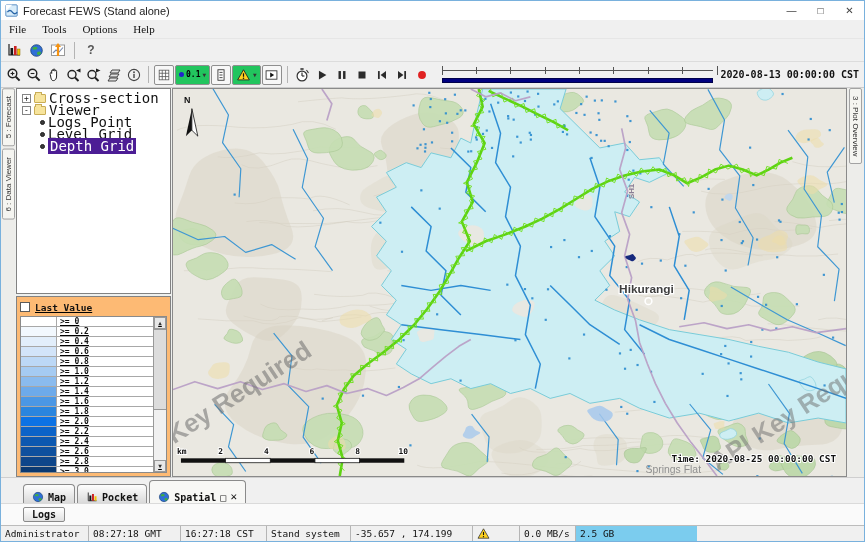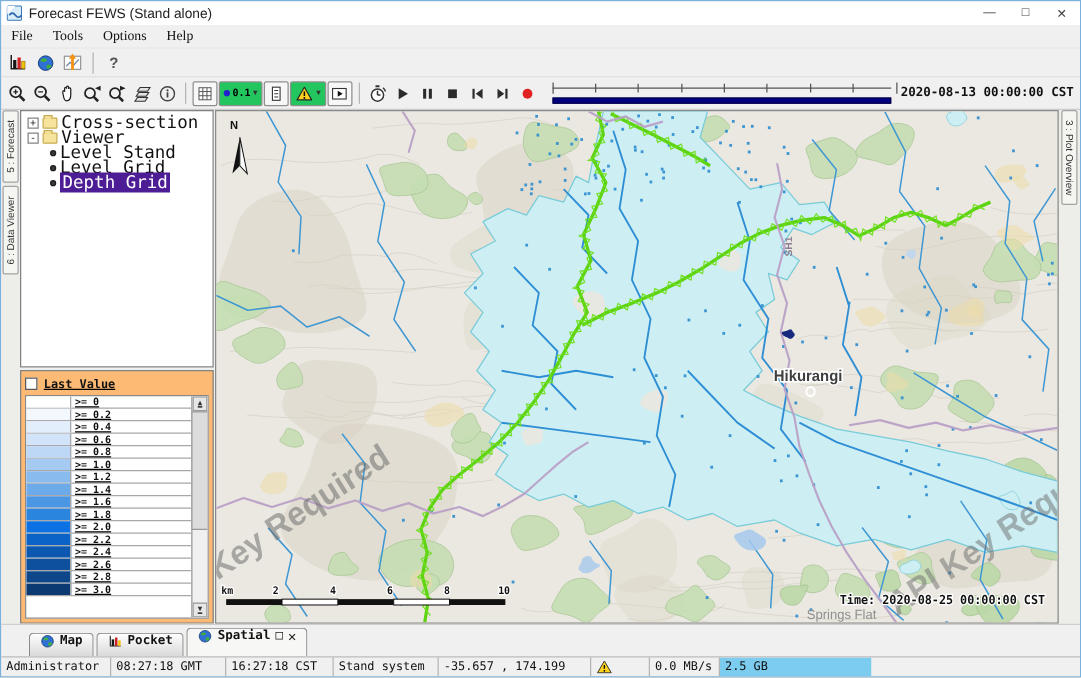--- a/index.html
+++ b/index.html
@@ -64,21 +64,21 @@
   .legend-label{flex:1;font-size:8px;font-weight:bold;line-height:9px;padding-left:3px;color:#111;}
   .scrollbar{width:13px;border-left:1px solid #999;background:#f0f0f0;display:flex;flex-direction:column;flex:0 0 auto;}
   .sb-btn{height:12px;background:#e7e7e7;border:1px solid #999;font-size:6px;line-height:10px;text-align:center;color:#333;flex:0 0 auto;}
   .sb-track{flex:1;position:relative;}
   .sb-thumb{position:absolute;top:0;left:-1px;right:-1px;height:62%;background:#dcdcdc;border:1px solid #999;}
   .map-wrap{flex:1;position:relative;border:1px solid #8a8a8a;background:#eae8e1;overflow:hidden;}
   .map-wrap svg{position:absolute;inset:0;width:100%;height:100%;}
   
   .bottom-tabs{height:26px;background:#f0f0f0;border-top:1px solid #cfcfcf;display:flex;align-items:flex-end;
     gap:2px;padding-left:22px;flex:0 0 auto;}
-  .btab{height:19px;display:flex;align-items:flex-start;gap:4px;padding:0 8px;border:1px solid #8a8a8a;border-bottom:none;
+  .btab{height:19px;display:flex;align-items:flex-end;gap:4px;padding:0 8px;border:1px solid #8a8a8a;border-bottom:none;
     border-radius:4px 4px 0 0;background:linear-gradient(#fefefe,#d9d9d9);font-size:10px;font-weight:bold;color:#111;}
   .btab.active{height:23px;background:#f7f7f5;}
   .tab-max{font-size:10px;color:#222;font-weight:bold;}
   .tab-close{font-size:11px;color:#111;font-weight:bold;}
   .logs-row{height:22px;background:#fafafa;border-top:1px solid #dadada;display:flex;align-items:center;
     padding-left:22px;flex:0 0 auto;}
   .logs-btn{border:1px solid #8a8a8a;border-radius:2px;background:linear-gradient(#fff,#e1e1e1);
     font-size:10px;font-weight:bold;padding:1px 8px;color:#111;}
   .statusbar{height:16px;background:#f0f0f0;border-top:1px solid #bcbcbc;display:flex;font-size:9.5px;color:#111;flex:0 0 auto;}
   .sb-cell{border-right:1px solid #b5b5b5;padding:0 4px;display:flex;align-items:center;white-space:nowrap;overflow:hidden;flex:0 0 auto;}
@@ -293,21 +293,21 @@
             <span class="folder"></span>
             <span class="tree-label">Cross-section</span>
           </div>
           <div class="tree-row">
             <span class="expander">-</span>
             <span class="folder"></span>
             <span class="tree-label">Viewer</span>
           </div>
           <div class="tree-row leaf">
             <span class="bullet"></span>
-            <span class="tree-label">Level Stand</span>
+            <span class="tree-label">Logs Point</span>
           </div>
           <div class="tree-row leaf">
             <span class="bullet"></span>
             <span class="tree-label">Level Grid</span>
           </div>
           <div class="tree-row leaf">
             <span class="bullet"></span>
             <span class="tree-label selected">Depth Grid</span>
           </div>
         </div>
@@ -824,20 +824,23 @@
             <circle cx="8" cy="8" r="6.2" fill="#2f6fd6" stroke="#123a6e" stroke-width="0.8"></circle>
             <path d="M3.5,5.5 q2.5,-2.5 5,-1 q1.5,1 -0.5,2.2 q-3.5,1.3 -4.5,-1.2z" fill="#3fae3f"></path>
             <path d="M9,9.5 q3,-1 4,1 q-0.8,2.4 -3,2.4 q-2.2,-1 -1,-3.4z" fill="#3fae3f"></path>
           </svg>
         </span>
         <span>Spatial</span>
         <span class="tab-max">□</span>
         <span class="tab-close">✕</span>
       </div>
     </div>
+  <div class="logs-row">
+    <span class="logs-btn">Logs</span>
+  </div>
 
   <div class="statusbar">
     <div class="sb-cell" style="width:88px">Administrator</div>
     <div class="sb-cell" style="width:92px">08:27:18 GMT</div>
     <div class="sb-cell" style="width:86px">16:27:18 CST</div>
     <div class="sb-cell" style="width:84px">Stand system</div>
     <div class="sb-cell" style="width:122px">-35.657 , 174.199</div>
     <div class="sb-cell" style="width:47px">
       <svg width="13" height="11" viewBox="0 0 16 14">
         <polygon points="8,1 15,13 1,13" fill="#ffd21f" stroke="#333" stroke-width="1"></polygon>

